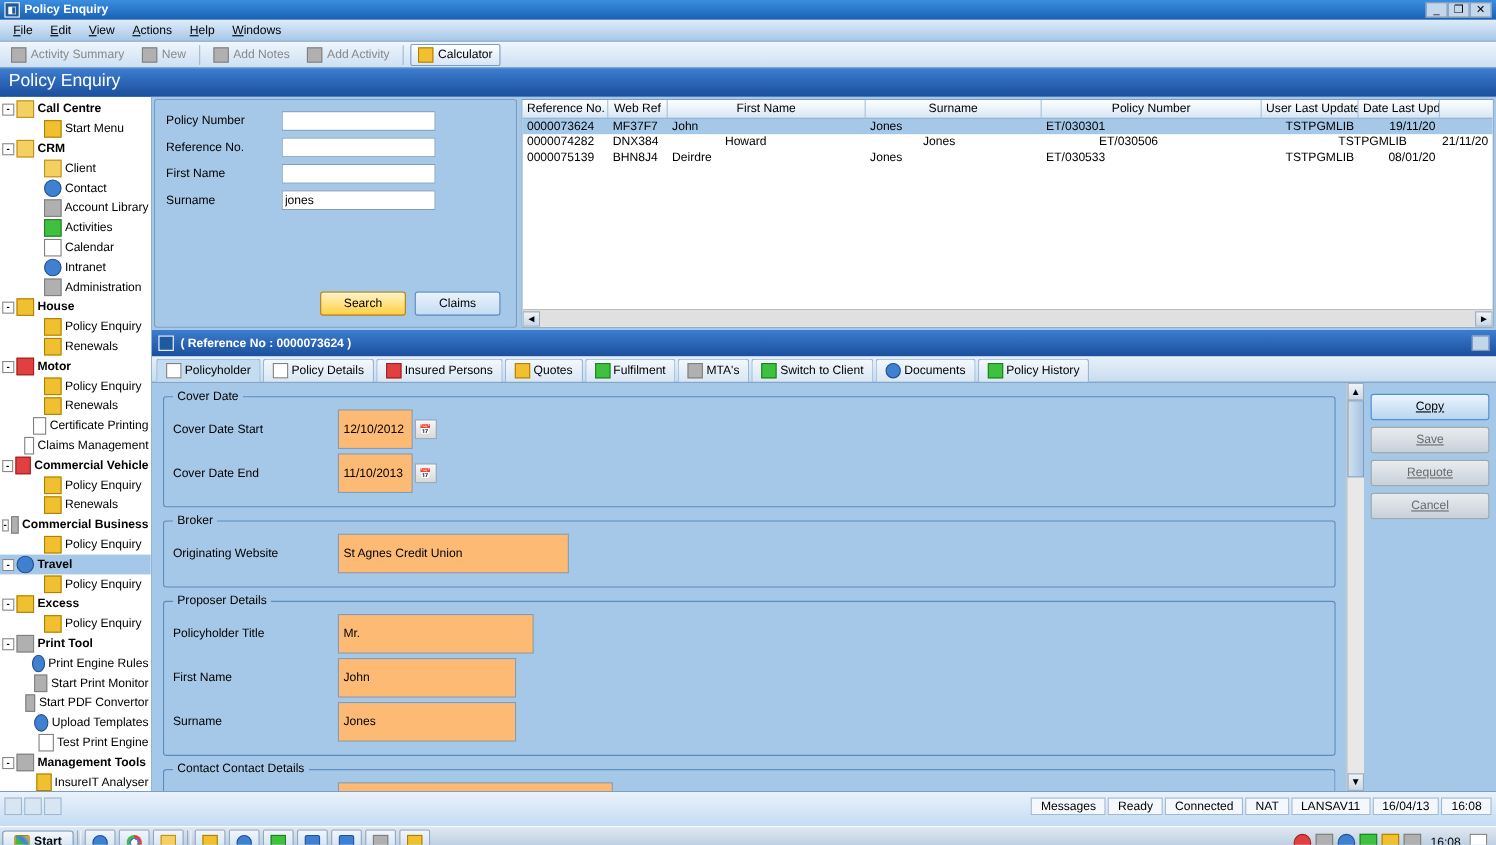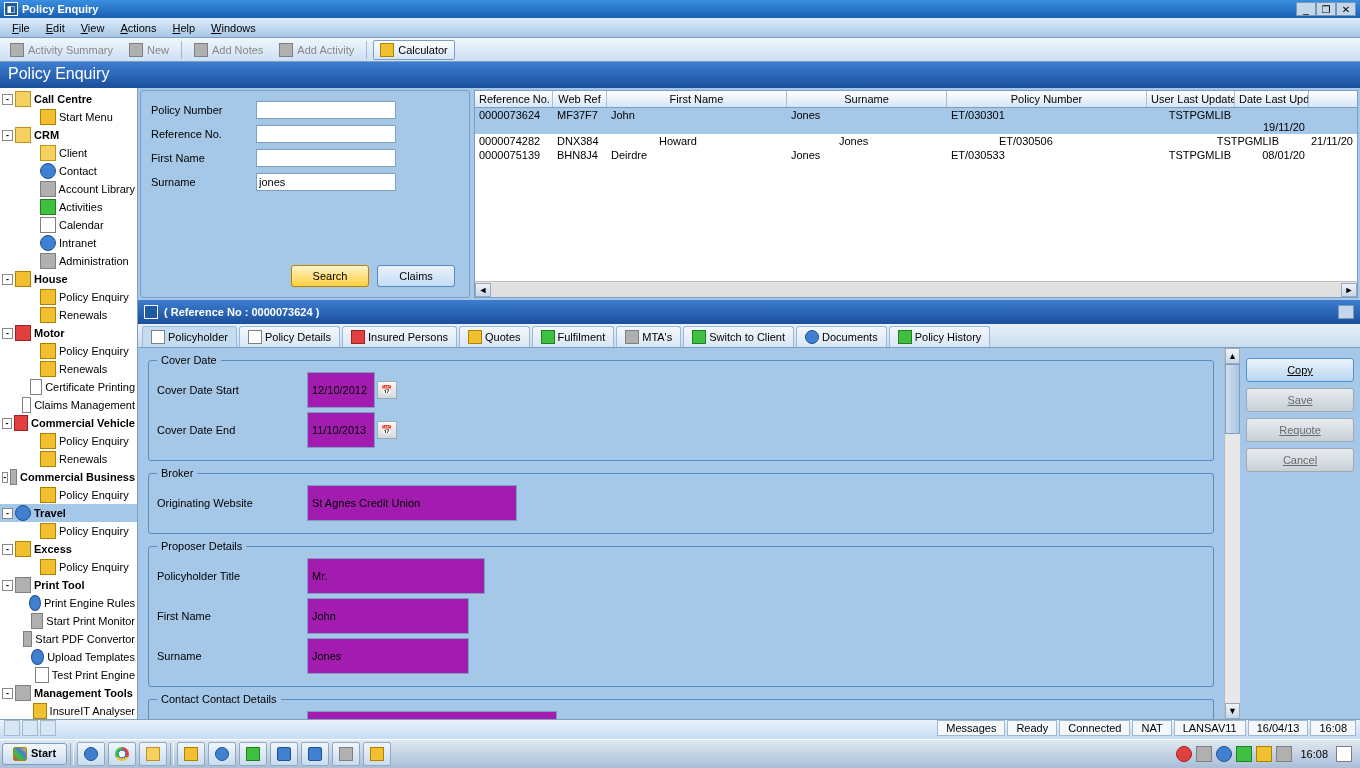--- a/index.html
+++ b/index.html
@@ -75,30 +75,30 @@
 .formcol { flex: 1; padding: 6px 10px; overflow-y: auto; }
 .btncol { width: 120px; padding: 10px 6px; display: flex; flex-direction: column; gap: 6px; }
 .actbtn { height: 24px; border: 1px solid #5a8cc0; background: linear-gradient(to bottom, #eaf2fb, #c4dcf4); border-radius: 3px; cursor: pointer; text-decoration: underline; }
 .actbtn.primary { border-color: #c08000; background: linear-gradient(to bottom, #ecf4fc, #b8d6f0); border: 1px solid #4e90d8; }
 .actbtn.gray { background: linear-gradient(to bottom,#e8ecf0,#c8d0d8); border-color:#a0a8b0; color:#6a6a6a; }
 
 fieldset { border: 1px solid #5a8cc0; border-radius: 3px; margin-bottom: 6px; padding: 6px 8px 8px; }
 legend { padding: 0 4px; font-size: 11px; }
 .ffield { display: flex; align-items: center; margin-bottom: 4px; }
 .ffield label { width: 150px; }
-.ffield .val { height: 18px; border: 1px solid #7d9ec0; background: #a21caf; padding: 17px 4px; display: flex; align-items: center; }
+.ffield .val { height: 18px; border: 1px solid #7d9ec0; background: #fdba74; padding: 17px 4px; display: flex; align-items: center; }
 .ffield .dateicon { width: 20px; height: 18px; border: 1px solid #9ab; background: linear-gradient(to bottom,#f8f8f8,#d8d8d8); margin-left: 2px; display: flex; align-items: center; justify-content: center; font-size: 9px; color:#888; }
 
 .scrollbar-v { width: 16px; background: #e8e8e8; border-left: 1px solid #bbb; display: flex; flex-direction: column; }
 .scrollbar-v .arr { height: 16px; background: linear-gradient(to bottom,#f0f4f8,#c8d8e8); border: 1px solid #9ab; display: flex; align-items: center; justify-content: center; font-size: 9px; }
 .scrollbar-v .thumb { background: linear-gradient(to right,#d0e0f0,#a8c4e0); border: 1px solid #7d9ec0; }
 .scrollbar-v .track { flex: 1; }
 
 
-.statusbar { height: 20px; background: linear-gradient(to bottom, #eaf2fb, #c4dcf4); border-top: 1px solid #7d9ec0; display: flex; align-items: flex-start; padding: 0 4px; gap: 2px; }
+.statusbar { height: 32px; background: linear-gradient(to bottom, #eaf2fb, #c4dcf4); border-top: 1px solid #7d9ec0; display: flex; align-items: flex-end; padding: 10px 4px; gap: 2px; }
 .statusbar .sicon { width: 16px; height: 16px; border: 1px solid #a0b8d0; background: #d8e6f4; }
 .statusbar .spacer { flex: 1; }
 .statusbar .sfield { border: 1px solid #a0b8d0; padding: 1px 8px; background: #f4f8fc; margin: 0; }
 
 
 .taskbar { height: 29px; background: linear-gradient(to bottom, #e0e8f0, #a8bed8); border-top: 1px solid #fff; display: flex; align-items: center; padding: 0 2px; gap: 3px; }
 .startbtn { padding: 3px 10px; background: linear-gradient(to bottom,#f4f8fc,#c8dcf0); border: 1px solid #7d9ec0; border-radius: 3px; font-weight: bold; cursor: pointer; display:flex; align-items:flex-start; gap:4px; }
 .tbtn { width: 28px; height: 24px; border: 1px solid #90a8c0; background: linear-gradient(to bottom,#f0f6fc,#c8dcf0); border-radius: 2px; display: flex; align-items: center; justify-content: center; cursor:pointer; }
 .tsep { width: 4px; height: 22px; border-left: 1px solid #90a8c0; border-right: 1px solid #f0f6fc; }
 .tray { margin-left: auto; display: flex; align-items: center; gap: 4px; padding: 0 6px; }
@@ -376,21 +376,21 @@
             <span class="rc" style="width: 74px;">Date Last Update</span>
           </div>
         <div id="rbody" style="flex:1">
             <div class="rrow sel">
               <span class="rc" style="width: 78px;">0000073624</span>
               <span class="rc" style="width: 54px;">MF37F7</span>
               <span class="rc" style="width: 180px;">John</span>
               <span class="rc" style="width: 160px;">Jones</span>
               <span class="rc" style="width: 200px;">ET/030301</span>
               <span class="rc" style="width: 88px; text-align: right;">TSTPGMLIB</span>
-              <span class="rc" style="width: 74px; text-align: right; margin-top: 12px;">19/11/20</span>
+              <span class="rc" style="width: 74px; text-align: right;">19/11/20</span>
             </div>
             <div class="rrow">
               <span class="rc" style="width: 78px;">0000074282</span>
               <span class="rc" style="width: 54px;">DNX384</span>
               <span class="rc" style="width: 180px; margin-left: 48px;">Howard</span>
               <span class="rc" style="width: 160px;">Jones</span>
               <span class="rc" style="width: 200px;">ET/030506</span>
               <span class="rc" style="width: 88px; text-align: right;">TSTPGMLIB</span>
               <span class="rc" style="width: 74px; text-align: right;">21/11/20</span>
             </div>

